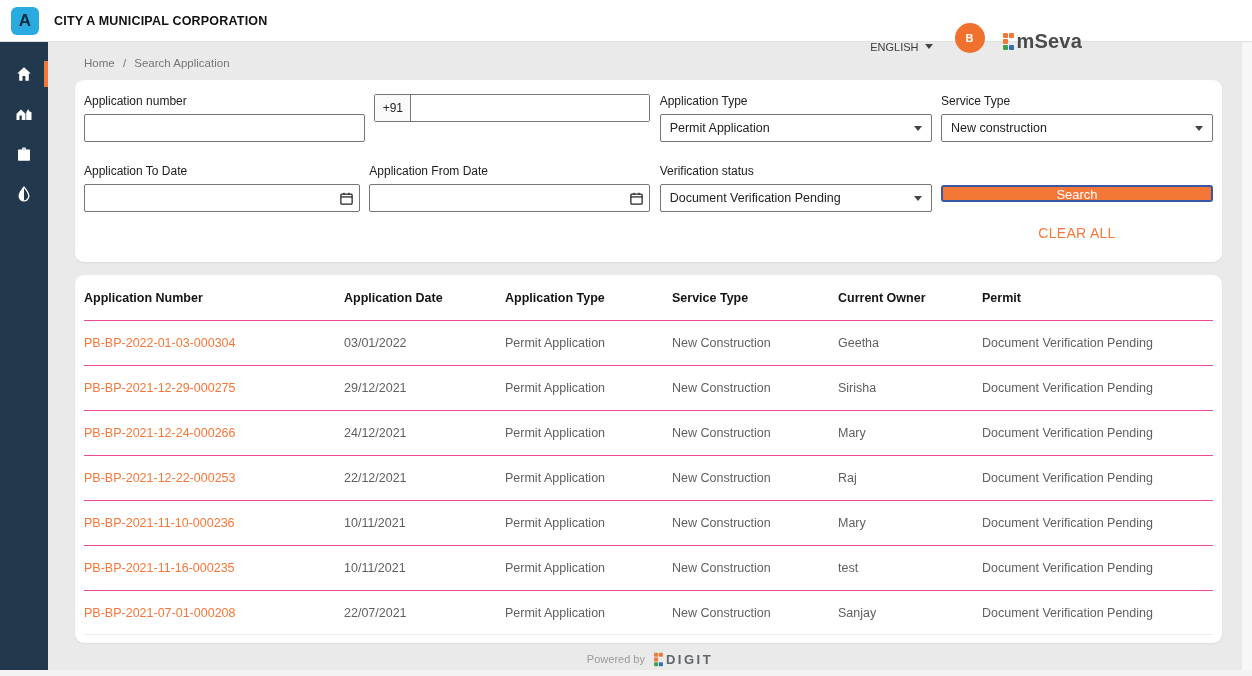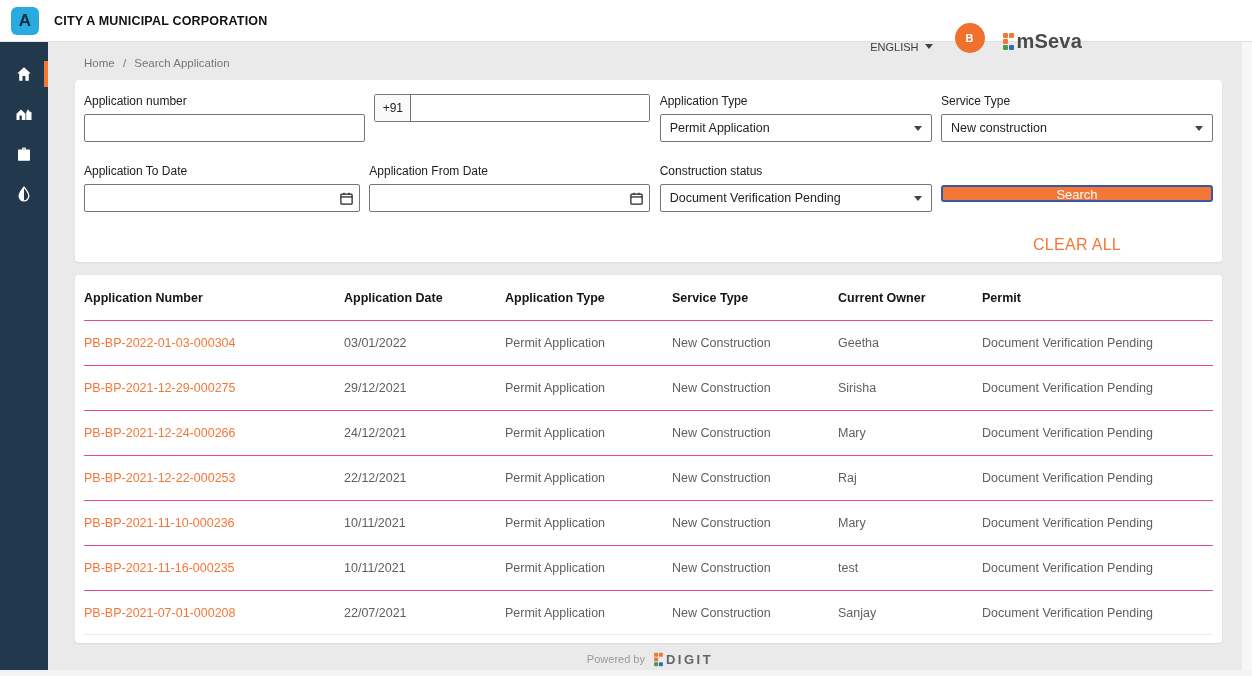--- a/index.html
+++ b/index.html
@@ -57,21 +57,21 @@
   .scroll-track { position:absolute; right:0; top:42px; bottom:6px; width:10px; background:#f7f7f7; }
 
   
   .main { position:absolute; top:42px; left:48px; right:0; bottom:0; }
   .breadcrumb { position:absolute; left:36px; top:15px; font-size:11.5px; color:#757575; }
   .breadcrumb .crumb-link { cursor:pointer; }
   .breadcrumb .sep { margin:0 5px; }
 
   .card {
     position:absolute; left:27px; width:1147px; background:#fff;
-    border-radius:4px; box-shadow:0 1px 2px rgba(0,0,0,.07);
+    border-radius:9px; box-shadow:0 1px 2px rgba(0,0,0,.07);
   }
   .form-card { top:38px; height:182px; padding:14px 9px 0 9px; }
   .form-row { display:flex; justify-content:space-between; width:1129px; }
   .form-row + .form-row { margin-top:22px; }
   .field { display:flex; flex-direction:column; }
   .w1 { width:281px; } .w2 { width:276px; } .w3 { width:272px; } .w4 { width:272px; }
   .field label { font-size:12px; color:#212121; margin-bottom:6px; }
   .text-input {
     height:28px; border:1px solid #767676; border-radius:2px; background:#fff;
     font-size:12.5px; font-family:"Liberation Sans", sans-serif; padding:0 8px; color:#222; width:100%;
@@ -93,21 +93,21 @@
   .cal-btn { width:26px; height:100%; display:flex; align-items:center; justify-content:center; cursor:pointer; background:transparent; border:none; }
   .cal-btn svg { width:15px; height:15px; }
 
   .search-btn {
     margin-top:21px; width:272px; height:17px; background:#f47738; color:#fff;
     border:2px solid #3a57a7; border-radius:3px; font-size:13px; cursor:pointer;
     font-family:"Liberation Sans", sans-serif;
   }
   .clear-row { display:flex; justify-content:flex-end; width:1129px; }
   .clear-all {
-    width:272px; text-align:center; margin-top:24px; color:#f47738; font-size:16px;
+    width:272px; text-align:center; margin-top:13px; color:#f47738; font-size:14px;
     cursor:pointer; letter-spacing:.3px;
   }
 
   
   .table-card { top:233px; height:368px; padding:0 9px; }
   .trow, .thead {
     display:grid; grid-template-columns:260px 161px 167px 166px 144px 1fr;
     align-items:center; height:45px;
   }
   .thead { font-size:12.5px; font-weight:bold; color:#141414; }
@@ -241,21 +241,21 @@
               <svg viewBox="0 0 24 24">
                 <rect x="3" y="5" width="18" height="16" rx="1.5" fill="none" stroke="#222" stroke-width="2"></rect>
                 <line x1="3" y1="9.5" x2="21" y2="9.5" stroke="#222" stroke-width="2"></line>
                 <line x1="8" y1="2.8" x2="8" y2="6" stroke="#222" stroke-width="2"></line>
                 <line x1="16" y1="2.8" x2="16" y2="6" stroke="#222" stroke-width="2"></line>
               </svg>
             </button>
           </div>
         </div>
         <div class="field w3">
-          <label>Construction status</label>
+          <label>Verification status</label>
           <div class="select">
             <span>Document Verification Pending</span>
             <span class="caret-down"></span>
           </div>
         </div>
         <div class="field w4">
           <button class="search-btn">Search</button>
         </div>
       </div>
 

